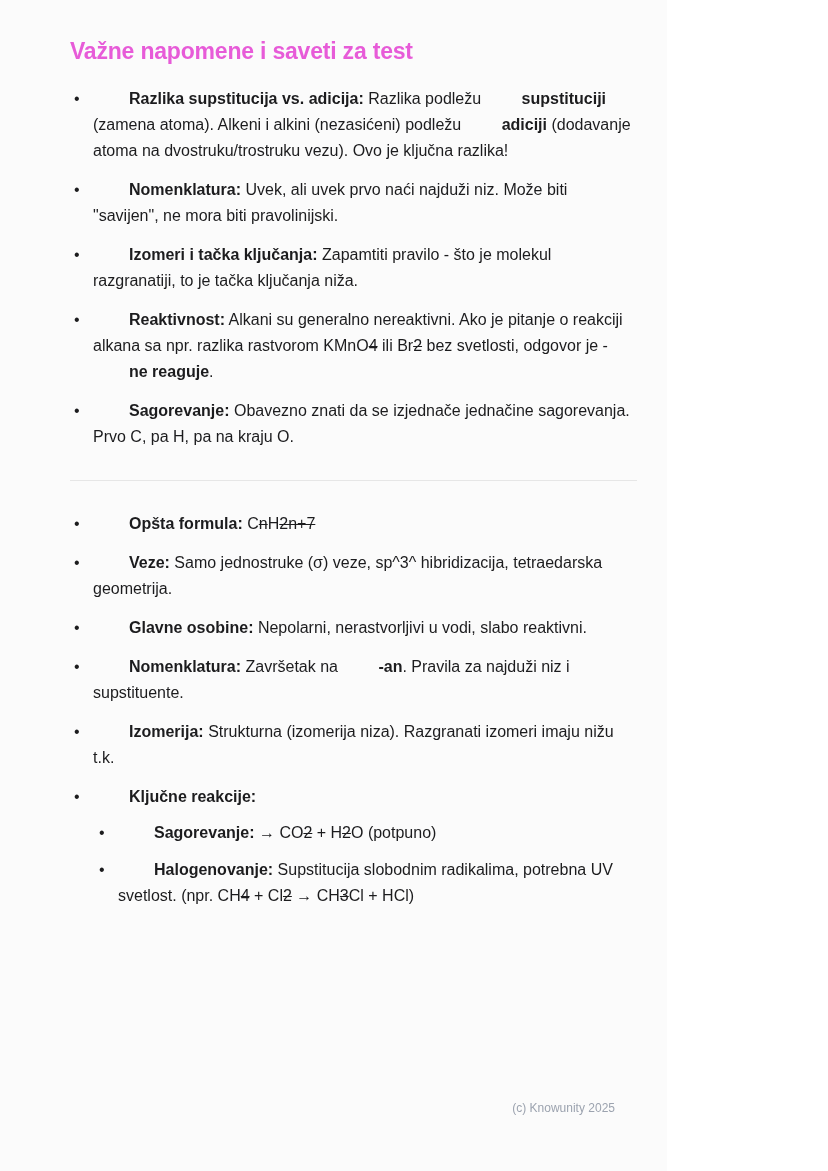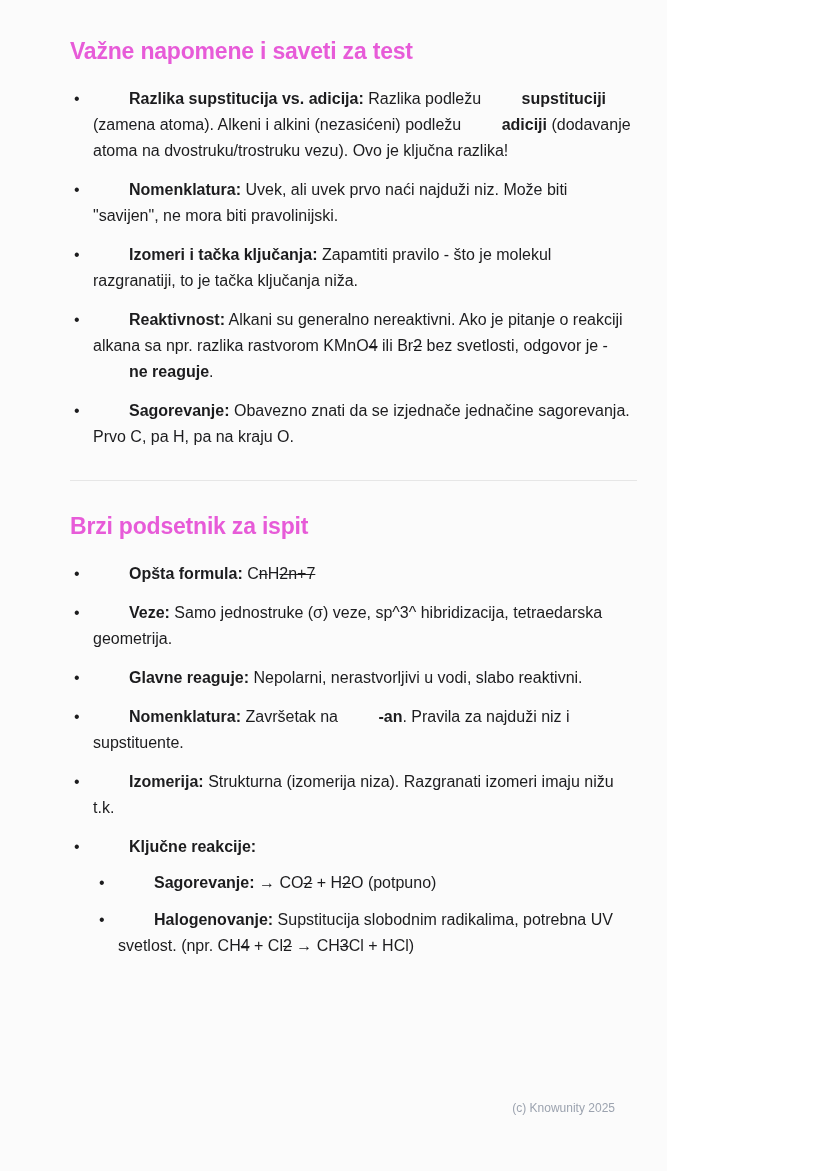--- a/index.html
+++ b/index.html
@@ -127,33 +127,32 @@
           <li>
             <span class="marker">•</span>
             <div class="txt"><span class="b">Sagorevanje:</span><span> Obavezno znati da se izjednače jednačine sagorevanja. Prvo C, pa H, pa na kraju O.</span></div>
           </li>
         </ul>
     </section>
 
     <hr class="divider">
 
     <section>
-      <h1 class="section-title second">Brzi podsetnik za ispit</h1>
       <ul class="bullets">
           <li>
             <span class="marker">•</span>
             <div class="txt"><span class="b">Opšta formula:</span><span> C</span><span class="strike">n</span><span>H</span><span class="strike">2n+7</span></div>
           </li>
           <li>
             <span class="marker">•</span>
             <div class="txt"><span class="b">Veze:</span><span> Samo jednostruke (σ) veze, sp^3^ hibridizacija, tetraedarska geometrija.</span></div>
           </li>
           <li>
             <span class="marker">•</span>
-            <div class="txt"><span class="b">Glavne reaguje:</span><span> Nepolarni, nerastvorljivi u vodi, slabo reaktivni.</span></div>
+            <div class="txt"><span class="b">Glavne osobine:</span><span> Nepolarni, nerastvorljivi u vodi, slabo reaktivni.</span></div>
           </li>
           <li>
             <span class="marker">•</span>
             <div class="txt"><span class="b">Nomenklatura:</span><span> Završetak na </span><span class="b">-an</span><span>. Pravila za najduži niz i supstituente.</span></div>
           </li>
           <li>
             <span class="marker">•</span>
             <div class="txt"><span class="b">Izomerija:</span><span> Strukturna (izomerija niza). Razgranati izomeri imaju nižu t.k.</span></div>
           </li>
           <li>

